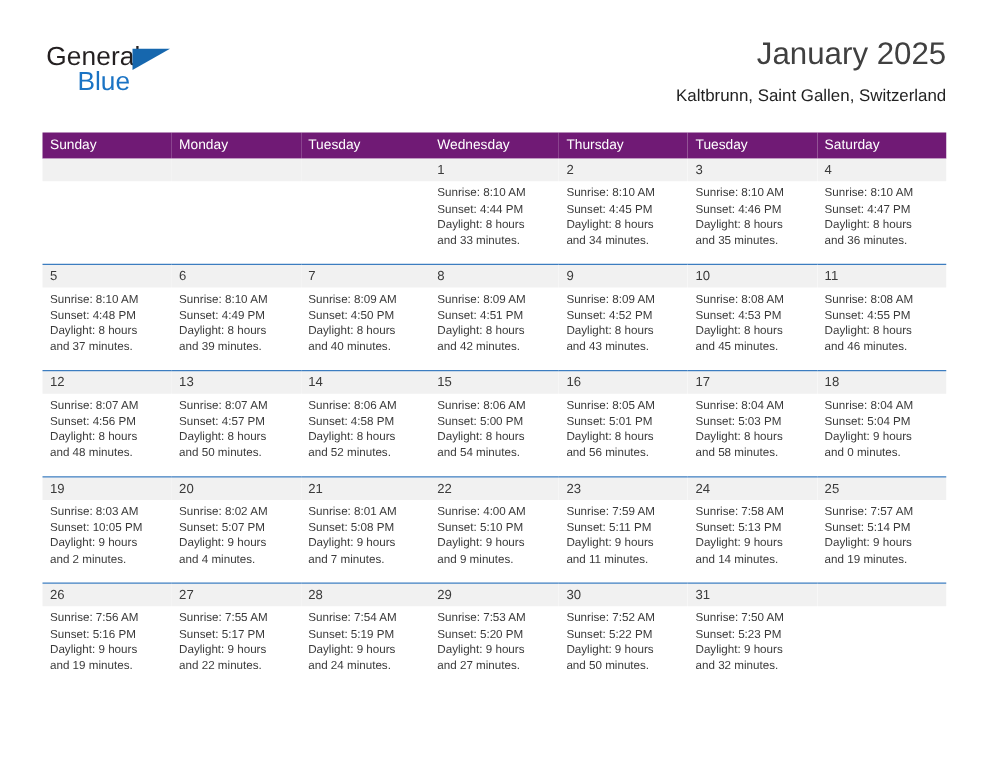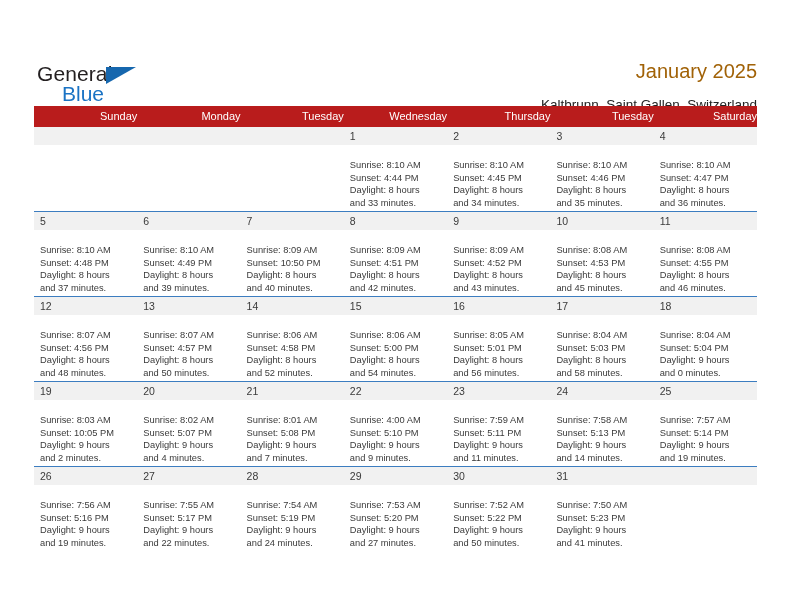--- a/index.html
+++ b/index.html
@@ -21,21 +21,20 @@
     box-sizing: border-box;
   }
 
   
   .header {
     position: absolute;
     left: 34px;
     top: 28px;
     right: 35px;
     height: 72px;
-    margin-top: 28px;
   }
   .brand {
     position: absolute;
     left: 0;
     top: 6px;
     width: 220px;
     height: 60px;
   }
   .brand-general {
     position: absolute;
@@ -64,22 +63,22 @@
     border-bottom: 17px solid transparent;
   }
 
   .title-wrap {
     position: absolute;
     right: 0;
     top: 0;
     text-align: right;
   }
   .cal-title {
-    font-size: 20px;
-    color: #a16207;
+    font-size: 25px;
+    color: #404040;
     line-height: 30px;
     white-space: nowrap;
     font-weight: normal;
     margin: 0;
   }
   .cal-subtitle {
     font-size: 13.5px;
     color: #222222;
     line-height: 20px;
     margin-top: 9px;
@@ -89,25 +88,25 @@
   
   .calendar {
     position: absolute;
     left: 34px;
     top: 106px;
     width: 723px;
     border-collapse: collapse;
     table-layout: fixed;
   }
   .calendar th {
-    background: #b91c1c;
+    background: #701a75;
     color: #ffffff;
     font-size: 11px;
     font-weight: normal;
-    text-align: right;
+    text-align: left;
     padding: 4px 0 4px 6px;
     height: 11px;
     line-height: 13px;
   }
   .calendar td {
     vertical-align: top;
     padding: 0;
     height: 84px;
     border-top: 1.2px solid #3c7dc0;
     background: #ffffff;
@@ -120,21 +119,21 @@
     font-size: 10.5px;
     color: #3a3a3a;
     line-height: 14px;
     padding: 2px 0 2px 6px;
     height: 14px;
   }
   .daynum.empty {
     background: #f1f1f1;
   }
   .cell-body {
-    padding: 14px 7px 0 6px;
+    padding: 3px 7px 0 6px;
     font-size: 9.3px;
     line-height: 12.6px;
     color: #3a3a3a;
   }
   .cell-body div {
     white-space: nowrap;
   }
   td.blank .daynum {
     background: #f1f1f1;
   }
@@ -235,21 +234,21 @@
               <div>Sunrise: 8:10 AM</div>
               <div>Sunset: 4:49 PM</div>
               <div>Daylight: 8 hours</div>
               <div>and 39 minutes.</div>
             </div>
           </td>
           <td>
             <div class="daynum">7</div>
             <div class="cell-body">
               <div>Sunrise: 8:09 AM</div>
-              <div>Sunset: 10:50 PM</div>
+              <div>Sunset: 4:50 PM</div>
               <div>Daylight: 8 hours</div>
               <div>and 40 minutes.</div>
             </div>
           </td>
           <td>
             <div class="daynum">8</div>
             <div class="cell-body">
               <div>Sunrise: 8:09 AM</div>
               <div>Sunset: 4:51 PM</div>
               <div>Daylight: 8 hours</div>
@@ -459,21 +458,21 @@
               <div>Daylight: 9 hours</div>
               <div>and 50 minutes.</div>
             </div>
           </td>
           <td>
             <div class="daynum">31</div>
             <div class="cell-body">
               <div>Sunrise: 7:50 AM</div>
               <div>Sunset: 5:23 PM</div>
               <div>Daylight: 9 hours</div>
-              <div>and 41 minutes.</div>
+              <div>and 32 minutes.</div>
             </div>
           </td>
           <td class="blank">
             <div class="daynum empty"></div>
           </td>
         </tr>
       </tbody>
   </table>
 
 </div>

